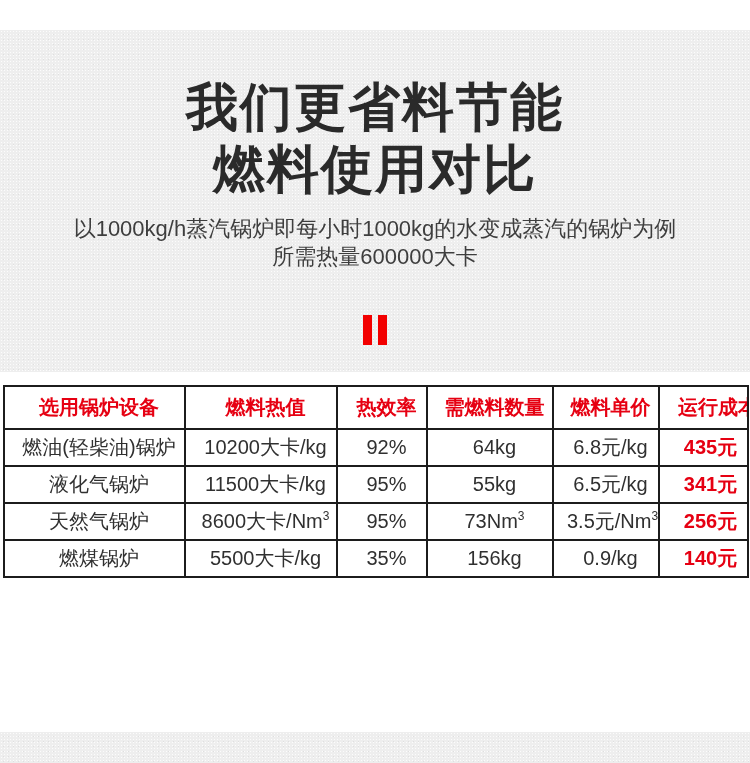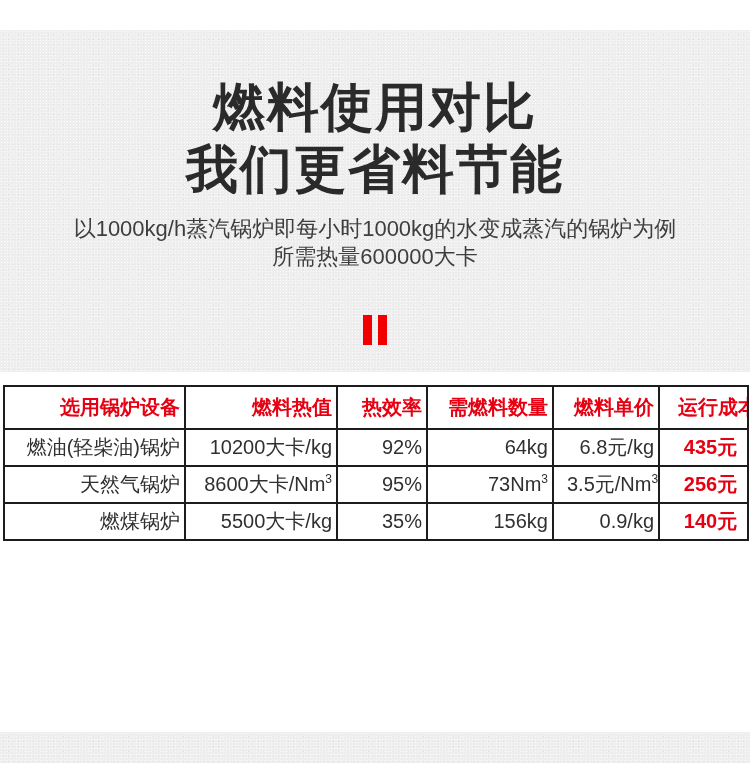--- a/index.html
+++ b/index.html
@@ -72,21 +72,21 @@
   table.cmp{
     width:744px;
     border-collapse:collapse;
     table-layout:fixed;
     font-size:20px;
     color:var(--body-text);
   }
   table.cmp th, table.cmp td{
     border:2px solid #1c1c1c;
     padding:0 4px 0 13px;
-    text-align:right;
+    text-align:center;
     overflow:hidden;
     white-space:nowrap;
   }
   table.cmp thead tr{height:43px;}
   table.cmp tbody tr{height:37px;}
   table.cmp thead th{
     color:var(--accent);
     font-weight:700;
   }
   table.cmp .cost{
@@ -105,22 +105,22 @@
 </style>
 </head>
 <body>
 
 <div class="page">
 
   <div class="top-strip"></div>
 
   <section class="hero textured">
     <h1 class="title">
+      <span>我们更省料节能</span>
       <span>燃料使用对比</span>
-      <span>我们更省料节能</span>
     </h1>
     <p class="subtitle">
       <span>以1000kg/h蒸汽锅炉即每小时1000kg的水变成蒸汽的锅炉为例</span>
       <span>所需热量600000大卡</span>
     </p>
     <div class="divider">
       <span class="bar"></span><span class="bar"></span>
     </div>
   </section>
 
@@ -147,20 +147,28 @@
       <tbody id="tableBody">
           <tr>
             <td>燃油(轻柴油)锅炉</td>
             <td>10200大卡/kg</td>
             <td>92%</td>
             <td>64kg</td>
             <td>6.8元/kg</td>
             <td class="cost">435元</td>
           </tr>
           <tr>
+            <td>液化气锅炉</td>
+            <td>11500大卡/kg</td>
+            <td>95%</td>
+            <td>55kg</td>
+            <td>6.5元/kg</td>
+            <td class="cost">341元</td>
+          </tr>
+          <tr>
             <td>天然气锅炉</td>
             <td>8600大卡/Nm<sup>3</sup></td>
             <td>95%</td>
             <td>73Nm<sup>3</sup></td>
             <td>3.5元/Nm<sup>3</sup></td>
             <td class="cost">256元</td>
           </tr>
           <tr>
             <td>燃煤锅炉</td>
             <td>5500大卡/kg</td>

